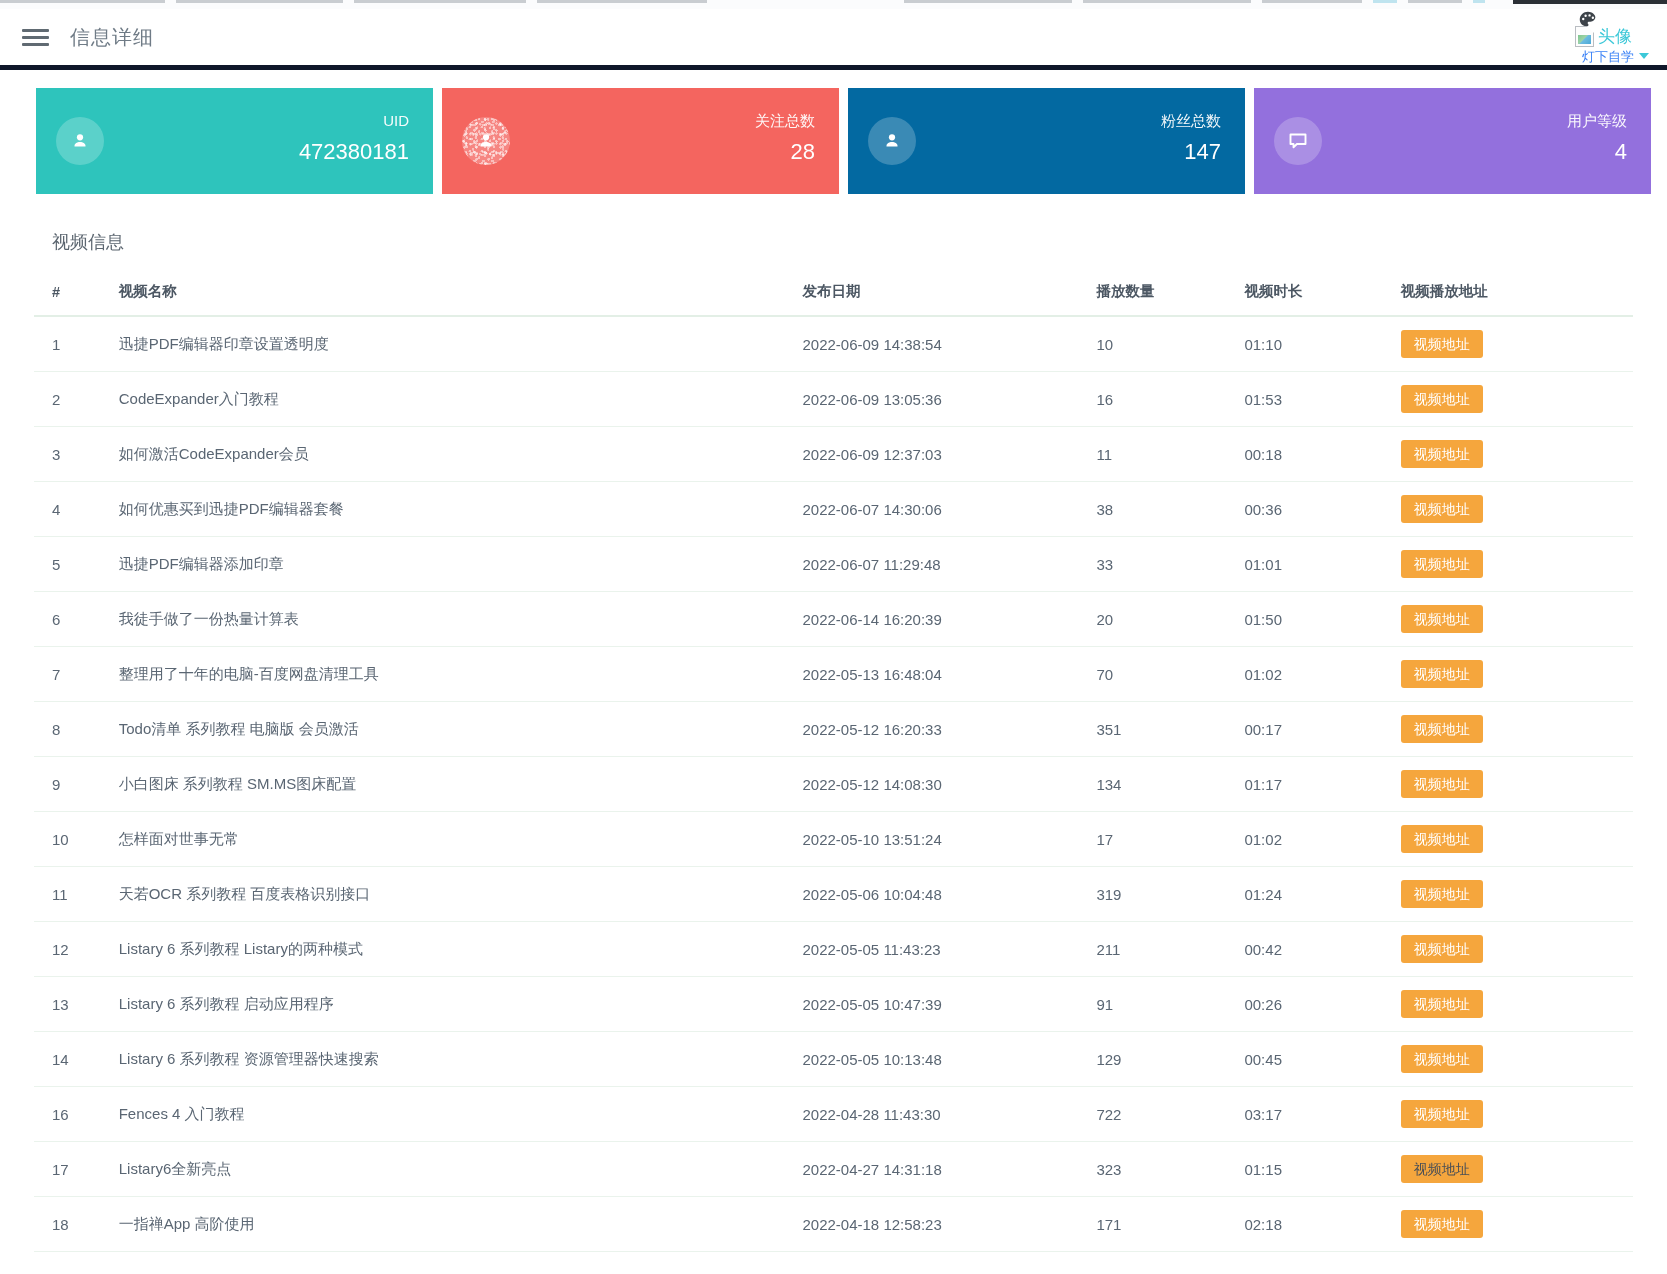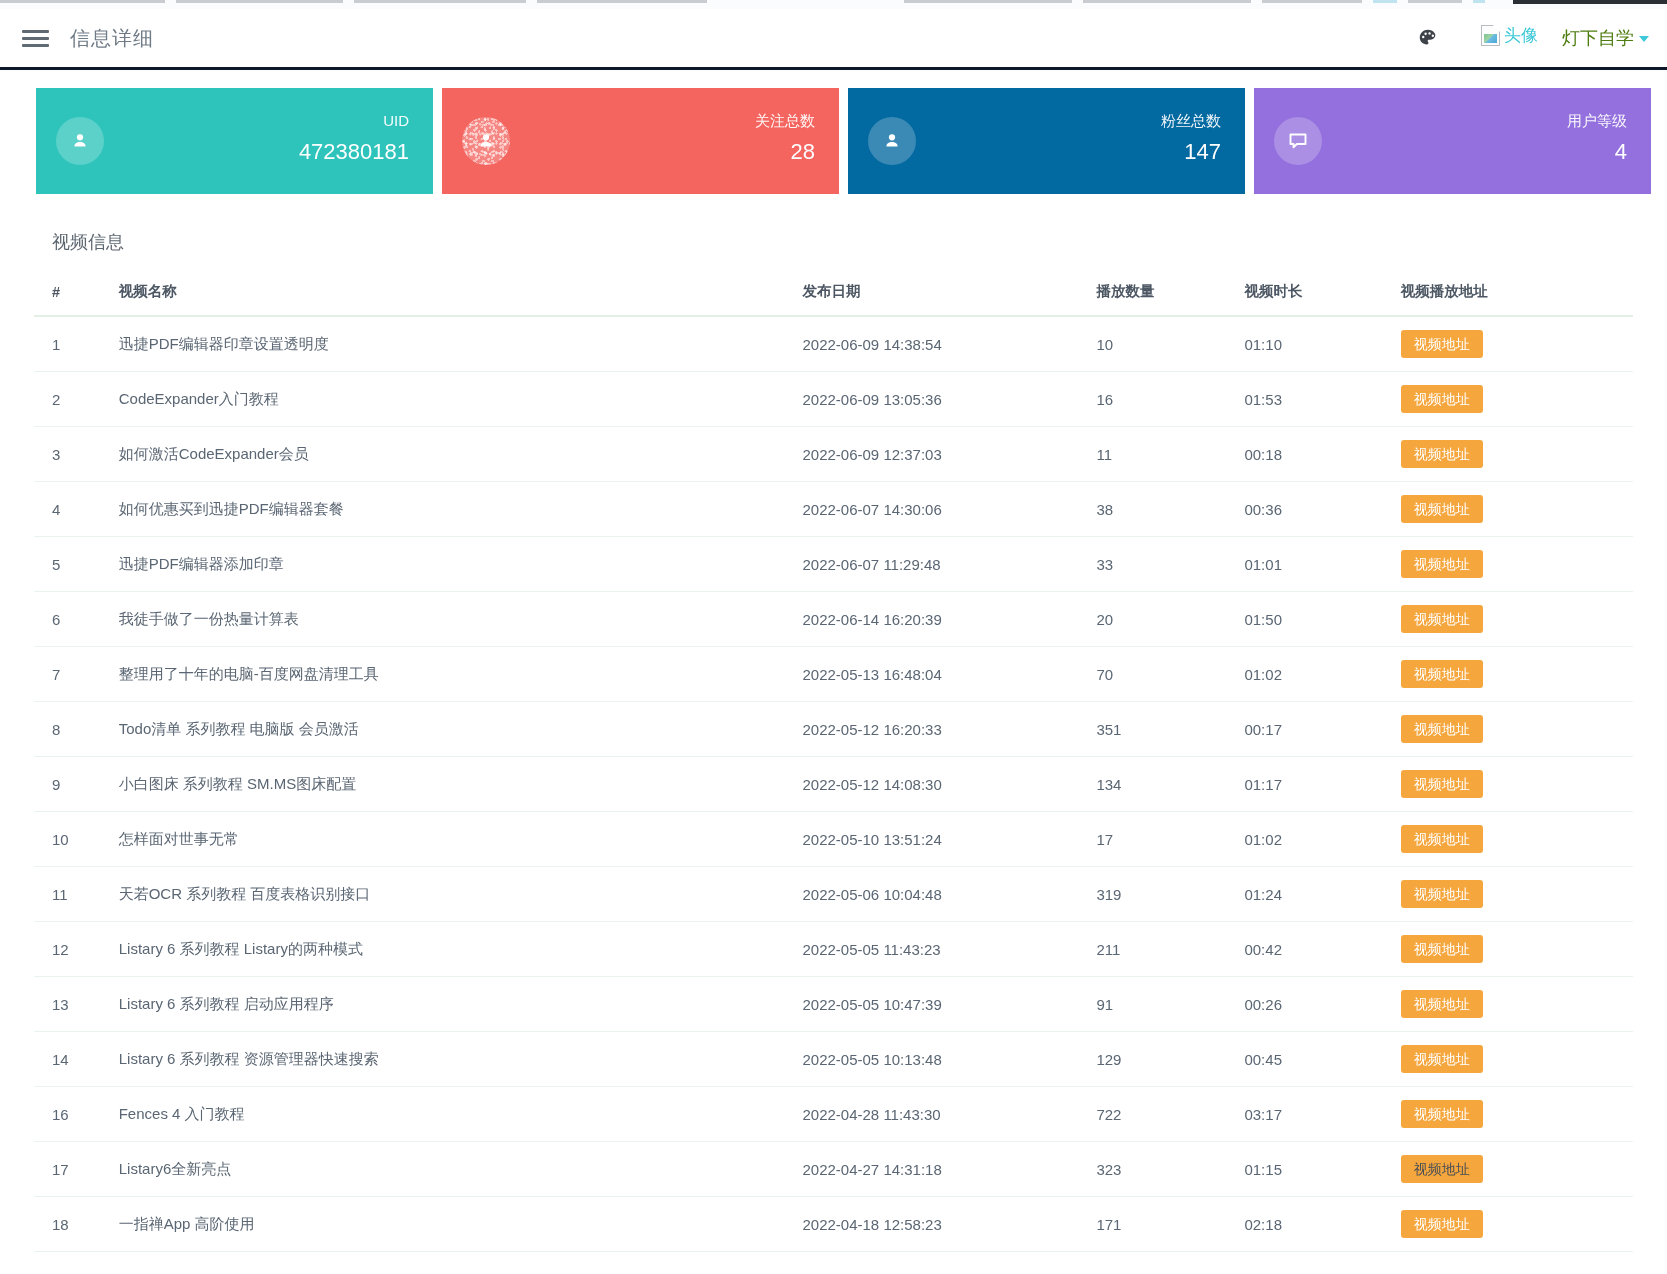--- a/index.html
+++ b/index.html
@@ -37,21 +37,21 @@
   .chrome-strip .tab-ghost.t10 { width: 12px; background:#bfe4ef; }
   .chrome-strip .dark-end {
     position: absolute; right: 0; top: 0;
     width: 154px; height: 4px; background: #2b3036;
   }
 
   
   .navbar {
     height: 61px;
     background: #ffffff;
-    border-bottom: 3px solid #0f172a;
+    border-bottom: 5px solid #0f172a;
     display: flex;
     align-items: center;
     padding: 0 18px 0 22px;
     position: relative;
   }
   .hamburger {
     width: 28px; height: 22px;
     display: flex; flex-direction: column; justify-content: center;
     gap: 4px;
     cursor: pointer;
@@ -69,20 +69,21 @@
     color: #6f7b86;
     letter-spacing: 1px;
   }
 
   .nav-right {
     margin-left: auto;
     display: flex;
     align-items: center;
     gap: 0;
     height: 100%;
+    flex-direction: column;
   }
   .palette-icon {
     width: 22px; height: 22px;
     margin-right: 42px;
     cursor: pointer;
   }
   .avatar-broken {
     display: flex;
     align-items: center;
     margin-right: 10px;
@@ -108,22 +109,22 @@
     width: 0; height: 0;
     border-left: 7px solid transparent;
     border-top: 7px solid #ffffff;
   }
   .alt-text {
     font-size: 17px;
     color: #3cc8d8;
     vertical-align: middle;
   }
   .user-name {
-    font-size: 18px;
-    color: #4d7c0f;
+    font-size: 13px;
+    color: #3b82f6;
     margin-left: 14px;
     cursor: pointer;
   }
   .caret {
     display: inline-block;
     width: 0; height: 0;
     border-left: 5px solid transparent;
     border-right: 5px solid transparent;
     border-top: 6px solid #3cc8d8;
     margin-left: 5px;

